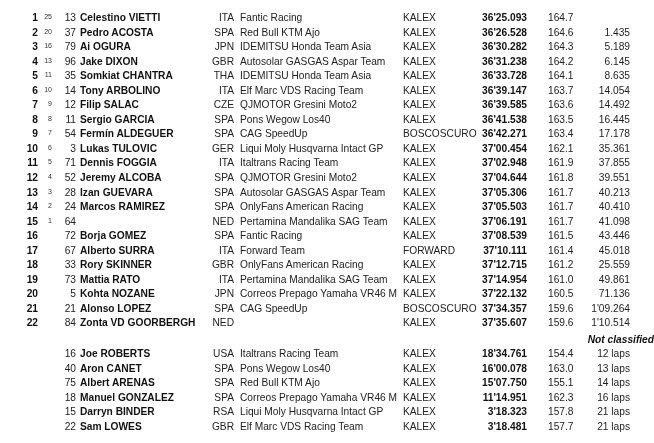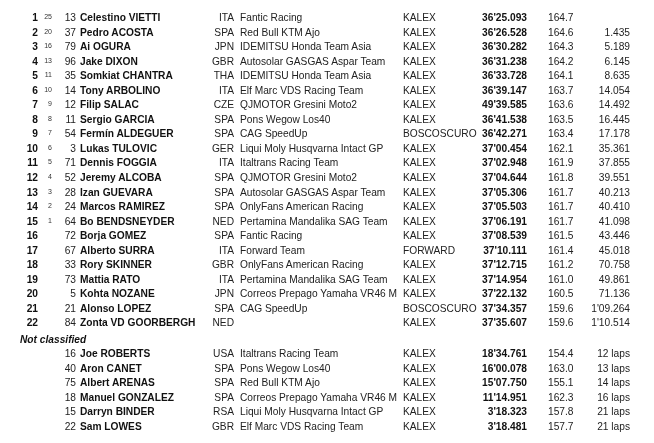--- a/index.html
+++ b/index.html
@@ -17,21 +17,21 @@
     .num { left: 56px; width: 20px; text-align: right; color: #222; }
     .rider { left: 80px; font-weight: bold; }
     .nat { left: 210px; width: 24px; text-align: right; color: #222; }
     .team { left: 240px; color: #222; }
     .bike { left: 403px; width: 58px; color: #222; }
     .time { left: 456px; width: 71px; text-align: right; font-weight: bold; }
     .speed { left: 548px; width: 37px; text-align: left; color: #222; }
     .gap { left: 590px; width: 40px; text-align: right; color: #222; }
     .section-title {
       position: relative; height: 15px; font-size: 10.2px; line-height: 15px;
-      font-weight: bold; font-style: italic; padding-left: 20px; margin-top: 1px;
+      font-weight: bold; font-style: italic; padding-left: 20px; margin-top: 1px; text-align: right;
     }
   </style>
 </head>
 <body>
 
 <div class="results">
   <div id="classified">
       <div class="row">
     <span class="pos">1</span>
     <span class="pts">25</span>
@@ -105,21 +105,21 @@
     <span class="gap">14.054</span>
   </div>
       <div class="row">
     <span class="pos">7</span>
     <span class="pts">9</span>
     <span class="num">12</span>
     <span class="rider">Filip SALAC</span>
     <span class="nat">CZE</span>
     <span class="team">QJMOTOR Gresini  Moto2</span>
     <span class="bike">KALEX</span>
-    <span class="time">49'39.585</span>
+    <span class="time">36'39.585</span>
     <span class="speed">163.6</span>
     <span class="gap">14.492</span>
   </div>
       <div class="row">
     <span class="pos">8</span>
     <span class="pts">8</span>
     <span class="num">11</span>
     <span class="rider">Sergio GARCIA</span>
     <span class="nat">SPA</span>
     <span class="team">Pons Wegow Los40</span>
@@ -197,21 +197,20 @@
     <span class="team">OnlyFans American Racing</span>
     <span class="bike">KALEX</span>
     <span class="time">37'05.503</span>
     <span class="speed">161.7</span>
     <span class="gap">40.410</span>
   </div>
       <div class="row">
     <span class="pos">15</span>
     <span class="pts">1</span>
     <span class="num">64</span>
-    <span class="rider">Bo BENDSNEYDER</span>
     <span class="nat">NED</span>
     <span class="team">Pertamina Mandalika SAG Team</span>
     <span class="bike">KALEX</span>
     <span class="time">37'06.191</span>
     <span class="speed">161.7</span>
     <span class="gap">41.098</span>
   </div>
       <div class="row">
     <span class="pos">16</span>
     <span class="pts"></span>
@@ -239,21 +238,21 @@
       <div class="row">
     <span class="pos">18</span>
     <span class="pts"></span>
     <span class="num">33</span>
     <span class="rider">Rory SKINNER</span>
     <span class="nat">GBR</span>
     <span class="team">OnlyFans American Racing</span>
     <span class="bike">KALEX</span>
     <span class="time">37'12.715</span>
     <span class="speed">161.2</span>
-    <span class="gap">70.758</span>
+    <span class="gap">25.559</span>
   </div>
       <div class="row">
     <span class="pos">19</span>
     <span class="pts"></span>
     <span class="num">73</span>
     <span class="rider">Mattia RATO</span>
     <span class="nat">ITA</span>
     <span class="team">Pertamina Mandalika SAG Team</span>
     <span class="bike">KALEX</span>
     <span class="time">37'14.954</span>

